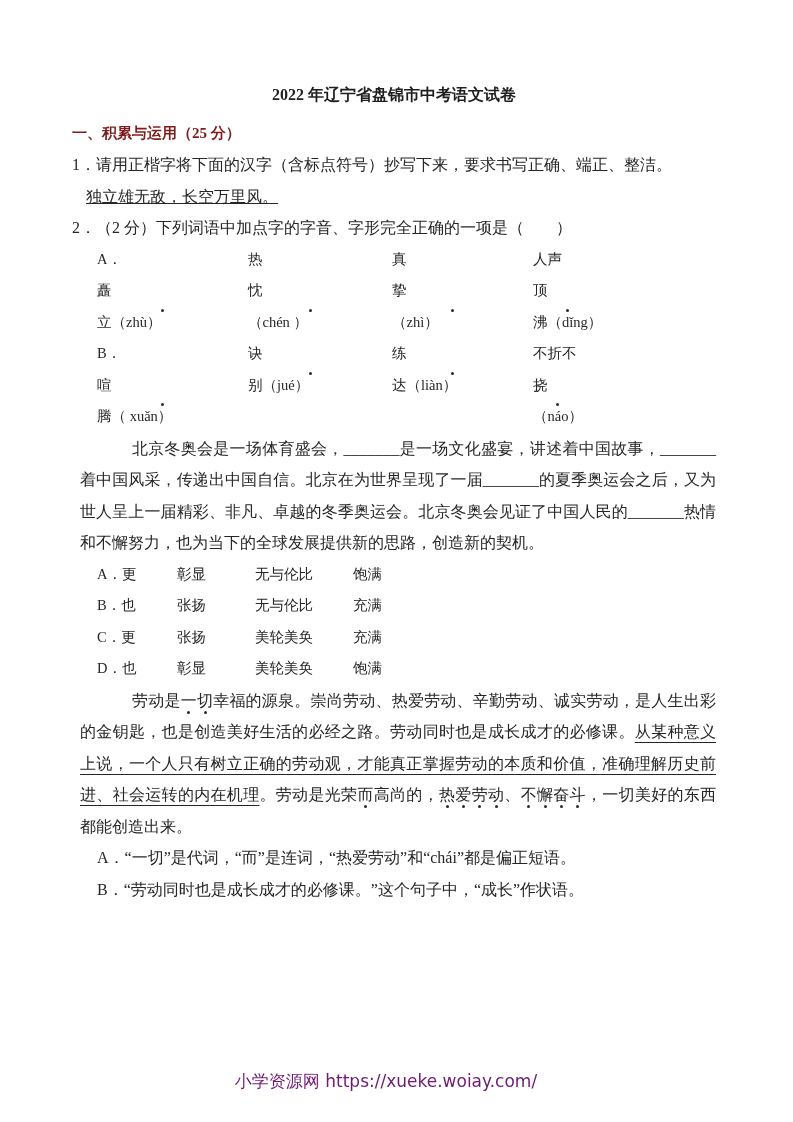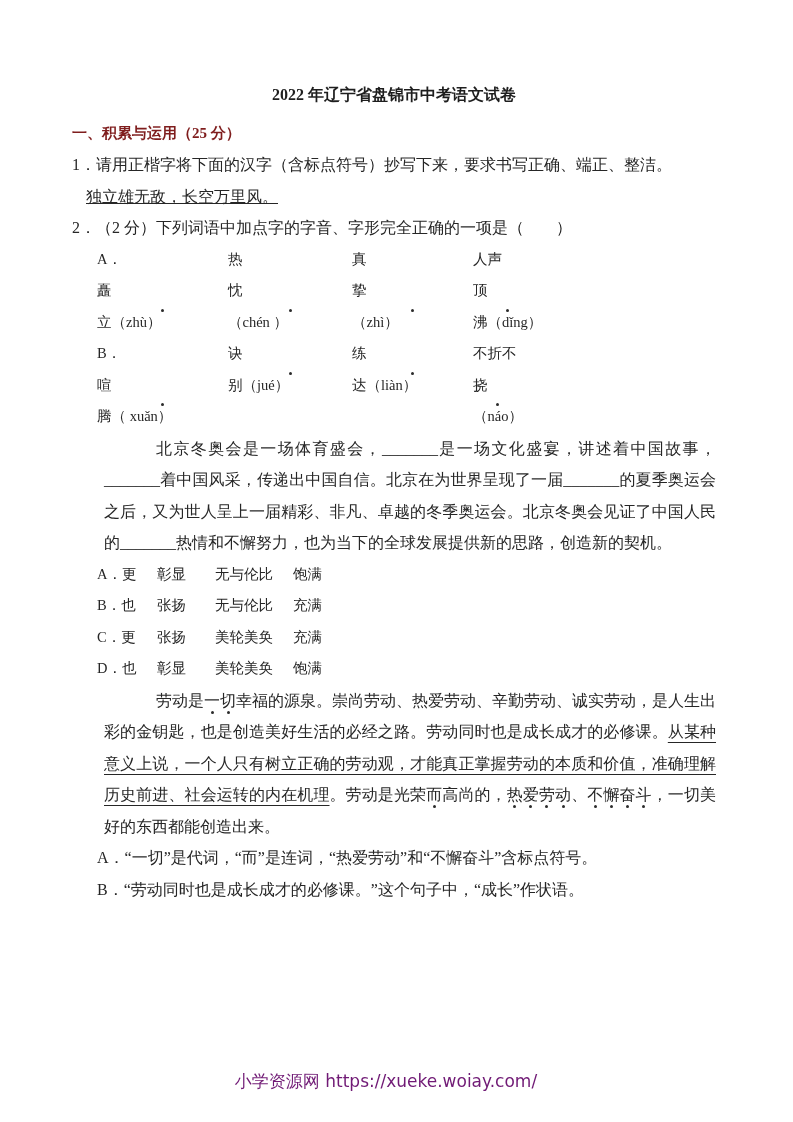--- a/index.html
+++ b/index.html
@@ -15,23 +15,23 @@
   .title{
     text-align:center;font-weight:700;font-size:16px;line-height:20px;
     color:#1e1e1e;
   }
   .section-heading{
     margin-top:17px;margin-bottom:5px;
     font-weight:700;font-size:15px;line-height:22px;color:#7f1d1d;
   }
   p{margin:0;font-size:16px;line-height:31.5px;}
   .q1-content{margin-left:14px;text-decoration:underline;}
-  .passage{margin-left:32px;text-indent:52px;text-align:justify;}
+  .passage{margin-left:8px;text-indent:52px;text-align:justify;}
   .opt-grid{margin-left:25px;}
-  .opt-row{display:flex;}
+  .opt-row{display:flex;gap:20px;}
   .opt-row span{display:block;font-size:14.5px;line-height:31.5px;white-space:nowrap;}
   .q2-grid .c0{width:131px}
   .q2-grid .c1{width:124px}
   .q2-grid .c2{width:121px}
   .q3-grid .c0{width:60px}
   .q3-grid .c1{width:58px}
   .q3-grid .c2{width:78px}
   .opt-hang{text-indent:25px;text-align:justify;}
   u{text-decoration:underline;text-underline-offset:5px;text-decoration-thickness:1px;}
   .dot{position:relative;}
@@ -104,21 +104,21 @@
           <span class="c0">D．也</span>
           <span class="c1">彰显</span>
           <span class="c2">美轮美奂</span>
           <span class="c3">饱满</span>
         </div>
       </div>
     </section>
 
     <section>
       <p class="passage">劳动是<span class="dot">一</span><span class="dot">切</span>幸福的源泉。崇尚劳动、热爱劳动、辛勤劳动、诚实劳动，是人生出彩的金钥匙，也是创造美好生活的必经之路。劳动同时也是成长成才的必修课。<u>从某种意义上说，一个人只有树立正确的劳动观，才能真正掌握劳动的本质和价值，准确理解历史前进、社会运转的内在机理</u>。劳动是光荣<span class="dot">而</span>高尚的，<span class="dot">热</span><span class="dot">爱</span><span class="dot">劳</span><span class="dot">动</span>、<span class="dot">不</span><span class="dot">懈</span><span class="dot">奋</span><span class="dot">斗</span>，一切美好的东西都能创造出来。</p>
-      <p class="opt-hang">A．“一切”是代词，“而”是连词，“热爱劳动”和“不懈奋斗”含标点符号。</p>
+      <p class="opt-hang">A．“一切”是代词，“而”是连词，“热爱劳动”和“chái”都是偏正短语。</p>
       <p class="opt-hang">B．“劳动同时也是成长成才的必修课。”这个句子中，“成长”作状语。</p>
 
     </section>
 
   </div>
 
   <div class="footer">小学资源网 https://xueke.woiay.com/</div>
 </div>
 
 </body></html>

